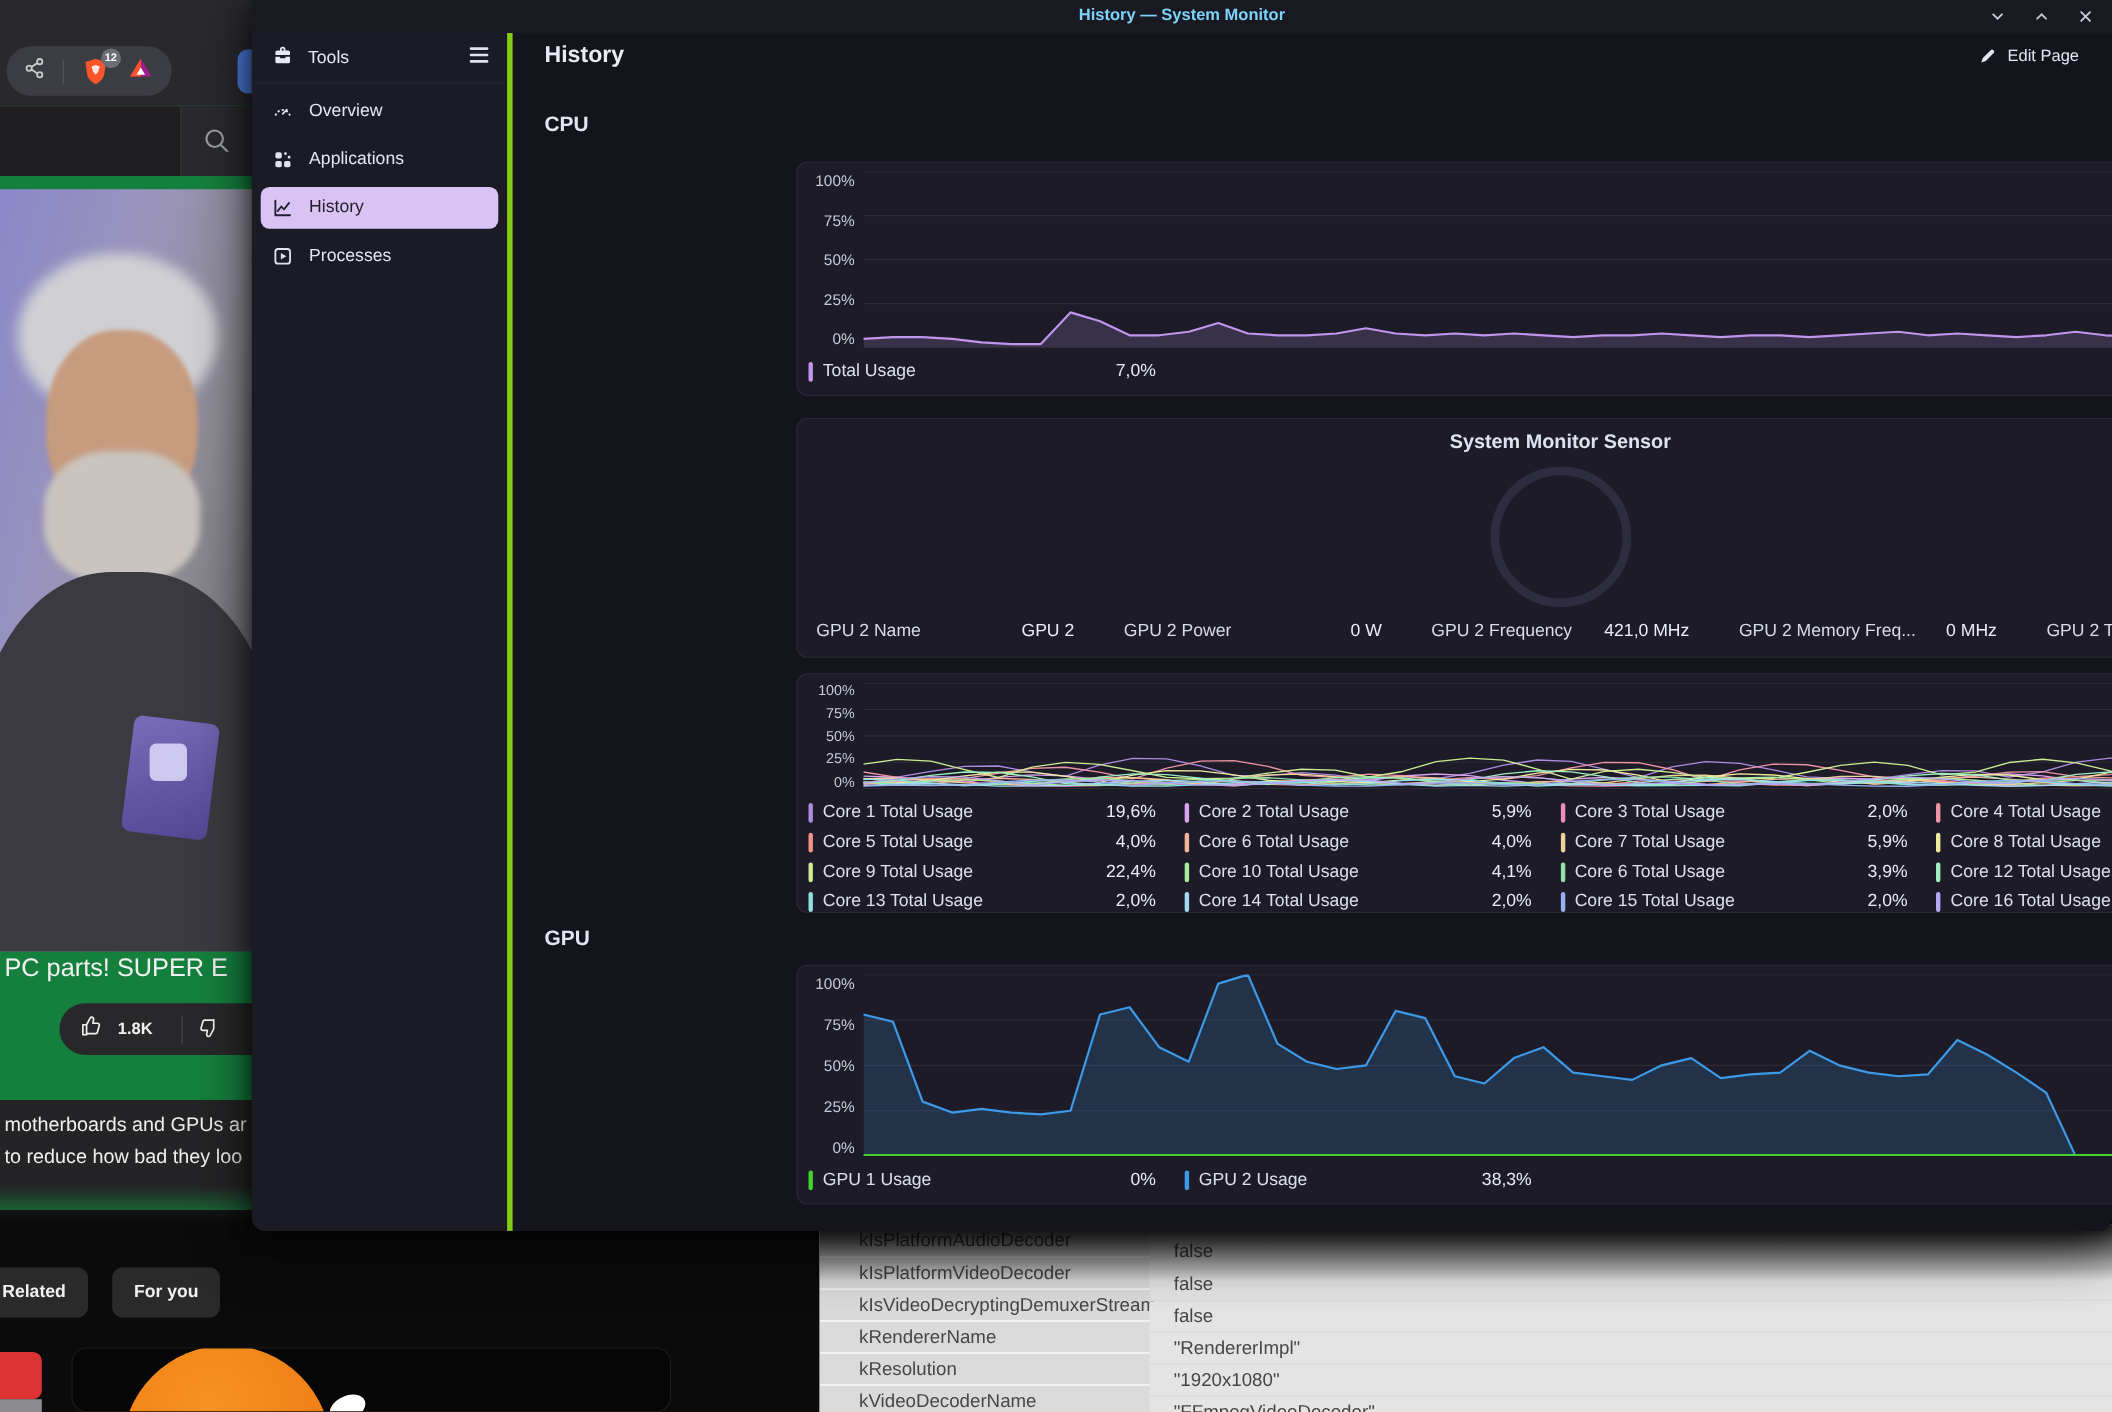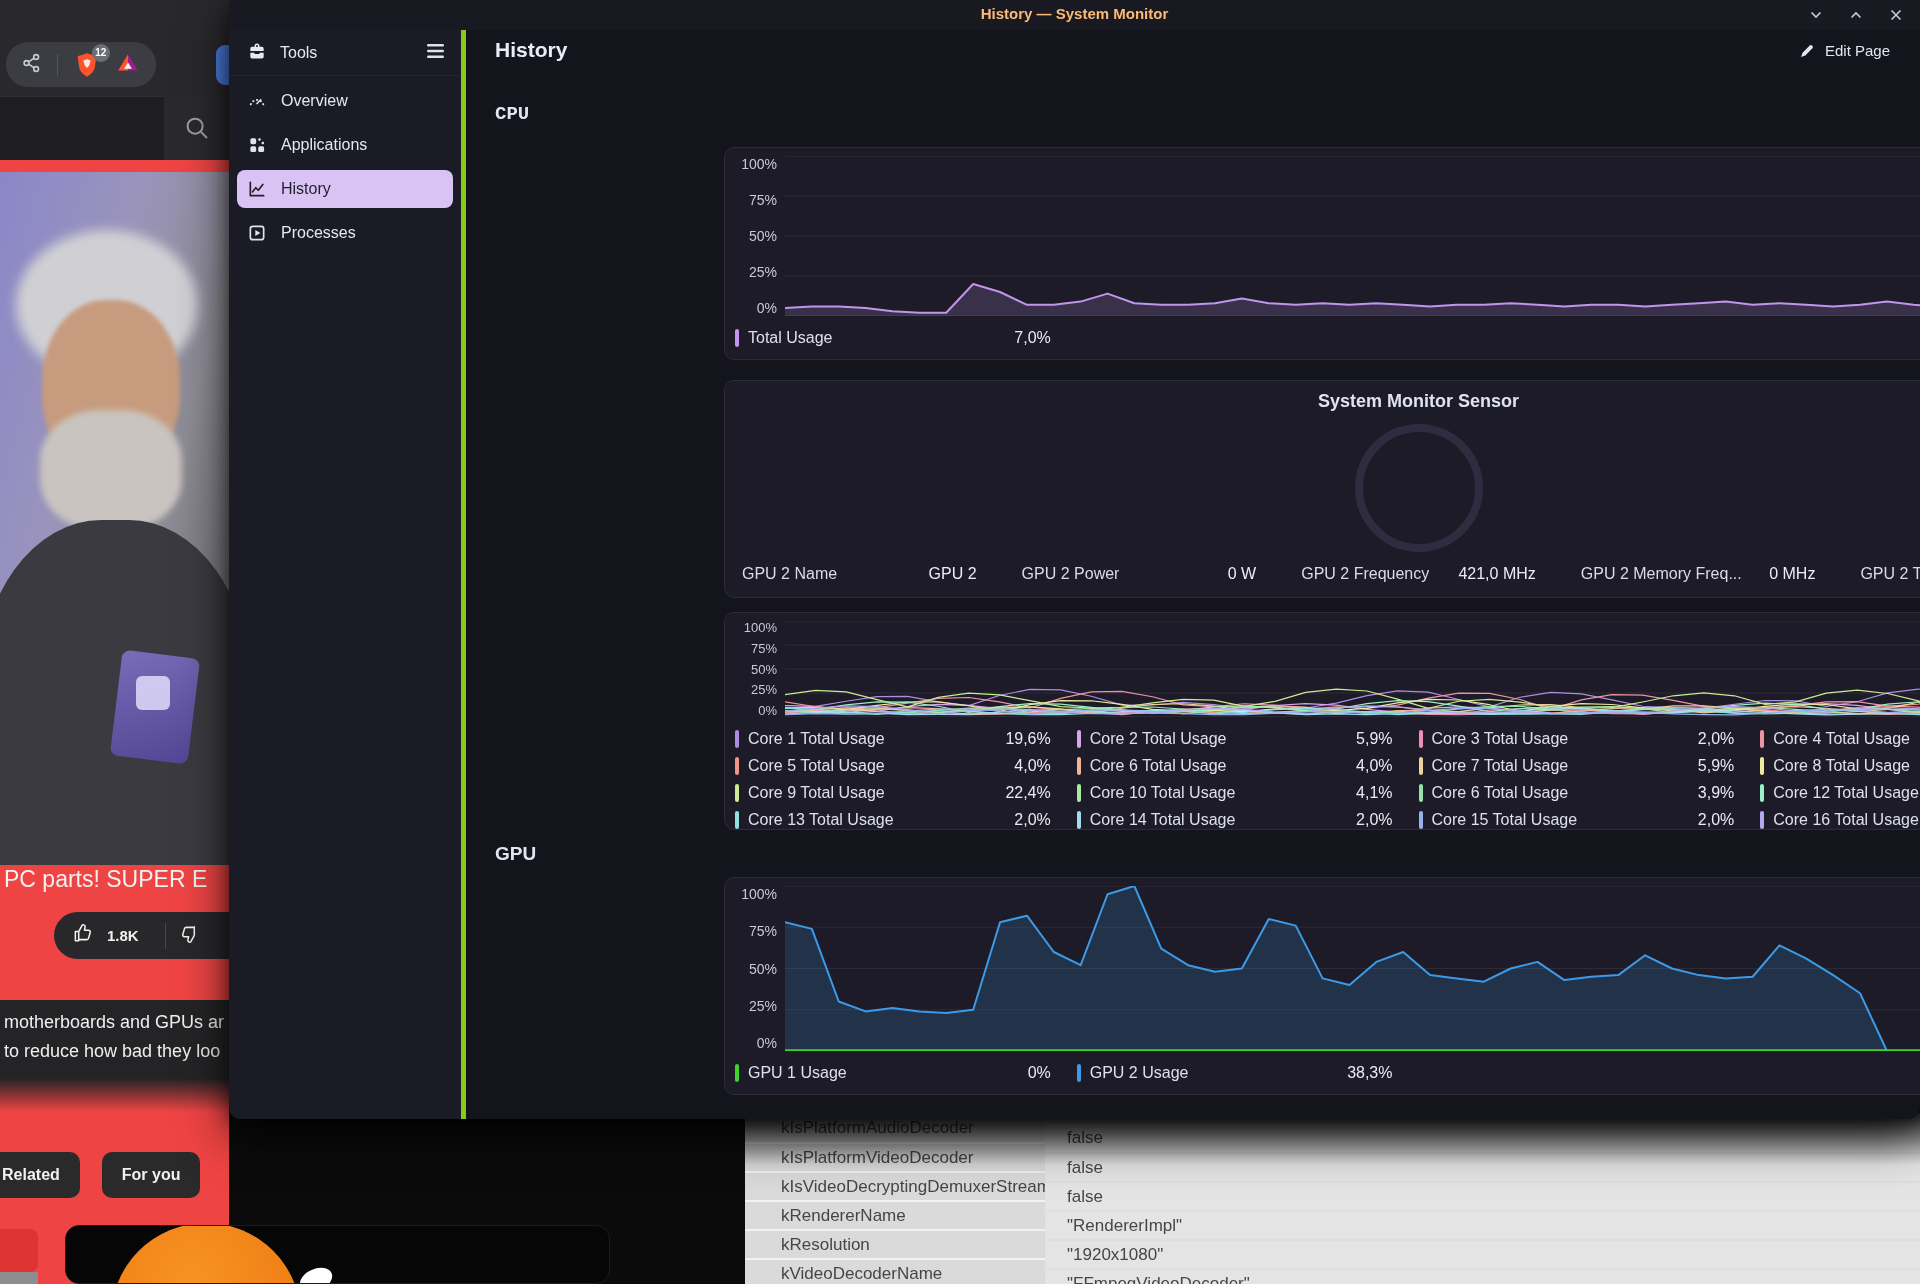--- a/index.html
+++ b/index.html
@@ -1,21 +1,21 @@
 <!DOCTYPE html>
 <html><head>
 <meta charset="utf-8">
 <style>
   * { box-sizing: border-box; margin: 0; padding: 0; }
   html,body { background:#000; }
   body { font-family:"Liberation Sans", sans-serif; }
   #screen { position:relative; width:1920px; height:1284px; overflow:hidden; background:#0b0b0b; }
 
   
-  #browser-left { position:absolute; left:0; top:0; width:229px; height:1284px; background:#ef4444; z-index:1; }
+  #browser-left { position:absolute; left:0; top:0; width:229px; height:1100px; background:#15803d; z-index:1; }
   .b-topbar { position:absolute; left:0; top:0; width:229px; height:96px; background:#29292d; }
   .icon-pill { position:absolute; left:6px; top:42px; width:150px; height:45px; border-radius:22px; background:#3c3d42; display:flex; align-items:center; justify-content:space-evenly; }
   .pill-div { width:1px; height:22px; background:#55565a; }
   .brave-wrap { position:relative; width:28px; height:28px; }
   .brave-badge { position:absolute; right:-9px; top:-7px; width:18px; height:18px; border-radius:50%; background:#6b6e74; color:#fff; font-size:10px; font-weight:700; display:flex; align-items:center; justify-content:center; }
   .blue-sliver { position:absolute; left:216px; top:45px; width:13px; height:40px; background:#4d7de2; border-radius:9px 0 0 9px; }
   .search-a { position:absolute; left:0; top:96px; width:164px; height:64px; background:#1e1e20; border-top:1px solid #303034; }
   .search-b { position:absolute; left:164px; top:96px; width:65px; height:64px; background:#2a2a2e; display:flex; align-items:center; justify-content:center; }
   .video { position:absolute; left:0; top:172px; width:229px; height:693px; overflow:hidden;
            background:linear-gradient(105deg,#8a87c9 0%,#9a94bb 35%,#8e8c94 62%,#606066 100%); }
@@ -43,39 +43,39 @@
   #media-table { position:absolute; left:745px; top:1113px; width:1175px; height:171px; background:#dedede; z-index:3; overflow:hidden; }
   .mt-row { display:flex; height:29px; border-top:2px solid #f2f2f2; align-items:center; }
   .mt-row:first-child { border-top:none; }
   .mt-key { width:300px; padding-left:36px; font-size:17px; color:#464646; background:#dadada; height:100%; display:flex; align-items:center; }
   .mt-val { flex:1; padding-left:22px; font-size:17px; color:#464646; background:#e4e4e4; height:100%; display:flex; align-items:center;margin-top:20px; }
   .mt-shadow { position:absolute; left:0; top:0; right:0; height:52px; background:linear-gradient(rgba(0,0,0,.78), rgba(0,0,0,0)); pointer-events:none; }
 
   
   #win { position:absolute; left:229px; top:0; width:1691px; height:1119px; background:#14141d; border-radius:0 0 12px 12px; box-shadow:0 18px 50px rgba(0,0,0,.65), 0 4px 18px rgba(0,0,0,.5); z-index:10; overflow:hidden; }
   .tbar { position:absolute; left:0; top:0; right:0; height:30px; background:#191922; }
-  .tbar-title { position:absolute; left:0; right:0; top:5px; text-align:center; font-size:15px; font-weight:700; color:#fdba74; }
+  .tbar-title { position:absolute; left:0; right:0; top:5px; text-align:center; font-size:15px; font-weight:700; color:#7dd3fc; }
   .tbar-controls { position:absolute; right:16px; top:0; height:30px; display:flex; align-items:center; gap:24px; color:#c6cad8; }
   .tbar-controls svg { display:block; }
 
   .sb { position:absolute; left:0; top:30px; width:237px; bottom:0; background:#1b1b25; border-right:5px solid #84cc16; }
   .sb-head { height:46px; display:flex; align-items:center; gap:13px; padding:0 16px 0 18px; color:#e6e9f2; font-size:16px; border-bottom:1px solid #262630; position:relative; }
   .sb-burger { margin-left:auto; color:#dfe2ec; }
   .sb-item { height:38px; margin:6px 8px 0 8px; border-radius:8px; display:flex; align-items:center; gap:14px; padding:0 10px; color:#e4e7f1; font-size:16px; cursor:pointer; }
   .sb-item .ic { display:flex; color:#dfe3ee; }
   .sb-item.active { background:#d9c3f4; color:#201f2b; }
   .sb-item.active .ic { color:#201f2b; }
 
   .content { position:absolute; left:238px; top:30px; right:0; bottom:0; background:#14141d; }
   .page-head { position:absolute; left:28px; top:8px; right:30px; height:40px; }
   .page-title { font-size:21px; font-weight:700; color:#e9ecf5; }
   .edit-btn { position:absolute; right:0; top:4px; display:flex; align-items:center; gap:9px; color:#e2e6f2; font-size:15px; cursor:pointer; }
 
   .sec-label { position:absolute; left:28px; font-size:19px; font-weight:700; color:#e2e5f0; }
-  #lbl-cpu { top:73px;font-family:Liberation Mono, monospace; }
+  #lbl-cpu { top:73px; }
   #lbl-gpu { top:813px; }
 
   .panel { position:absolute; left:257px; width:1389px; background:#1c1b27; border:1px solid #2b2b39; border-radius:10px; display:flex; flex-direction:column; padding:8px 10px; }
   #panel-cpu { top:117px; height:213px; }
   #panel-sensor { top:350px; height:218px; }
   #panel-cores { top:582px; height:218px; }
   #panel-gpu { top:847px; height:218px; }
 
   .plot-row { display:flex; flex:1; min-height:0; }
   .axis { width:50px; display:flex; flex-direction:column; justify-content:space-between; align-items:flex-end; padding:0 8px 0 0; font-size:14px; color:#c6cad9; }

